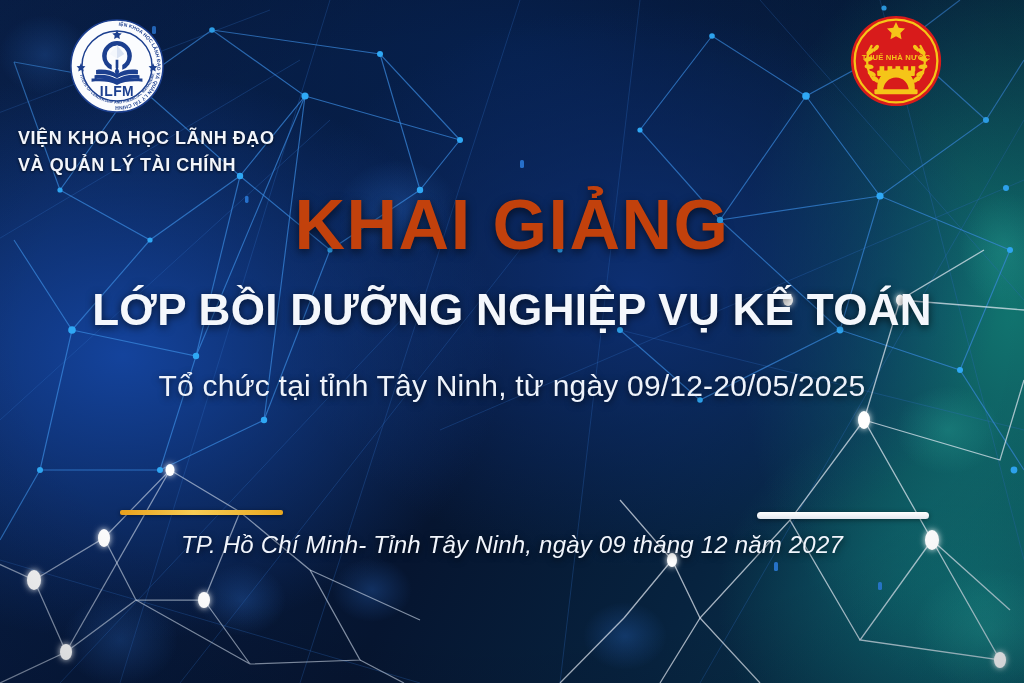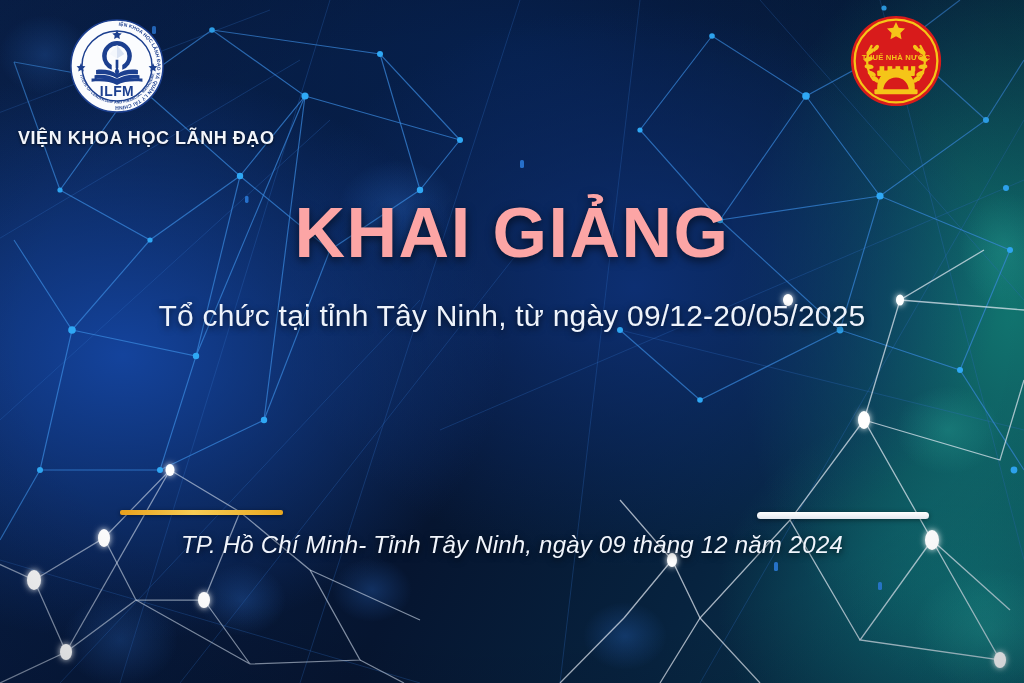--- a/index.html
+++ b/index.html
@@ -66,27 +66,27 @@
   }
   .logo-right .org-text { white-space: normal; }
 
   
   .headline-block {
     position: absolute;
     left: 0; right: 0; top: 182px;
     text-align: center;
   }
   .t-khai {
-    color: #fca5a5;
+    color: #c2410c;
     font-size: 70px;
     font-weight: 700;
     letter-spacing: 1.5px;
     line-height: 1;
     text-shadow: 0 3px 10px rgba(0,0,0,.6);
-    margin: 16px;
+    margin: 8px;
   }
   .t-sub {
     color: #f4f7fc;
     font-size: 44px;
     font-weight: 700;
     letter-spacing: 0.3px;
     line-height: 1.28;
     text-shadow: 0 2px 8px rgba(0,0,0,.7);
     margin: 0;
     white-space: nowrap;
@@ -334,20 +334,21 @@
             <path d="M50 63.8 c-7.3 -4.7 -15.6 -5.3 -23.4 -4.2 l0 4.2 c7.6 -1 15.8 -.3 23.4 4.2z"></path>
             <path d="M50 63.8 c7.3 -4.7 15.6 -5.3 23.4 -4.2 l0 4.2 c-7.6 -1 -15.8 -.3 -23.4 4.2z"></path>
             <path d="M23.5 63 h53 l0 3.4 c-9 -1 -20 -.4 -26.5 3.3 c-6.5 -3.7 -17.5 -4.3 -26.5 -3.3z"></path>
           </g>
           <text x="50" y="81.5" text-anchor="middle" font-size="14.5" font-weight="700" font-family="'Liberation Sans',sans-serif" fill="#1c3f8f" letter-spacing="0.5">ILFM</text>
         </svg>
       </span>
     </div>
     <div class="org-text">
       <div>VIỆN KHOA HỌC LÃNH ĐẠO</div>
+      <div>VÀ QUẢN LÝ TÀI CHÍNH</div>
     </div>
   </div>
 
   <div class="logo-right">
     <span>
       <svg width="94" height="94" viewBox="0 0 100 100" aria-hidden="true">
         <circle cx="50" cy="50" r="48" fill="#d81b1b"></circle>
         <circle cx="50" cy="50" r="44" fill="none" stroke="#f5c518" stroke-width="2.4"></circle>
         <path d="M50 8.5 l2.9 6.1 6.7 .9 -4.9 4.7 1.2 6.7 -5.9-3.2 -5.9 3.2 1.2-6.7 -4.9-4.7 6.7-.9z" fill="#f5c518"></path>
         <g fill="none" stroke="#f5c518" stroke-width="2.4" stroke-linecap="round">
@@ -383,21 +384,22 @@
           <rect x="66" y="55.5" width="4.5" height="5.2"></rect>
           <path d="M30 78 a20 20 0 0 1 40 0 l0 3 l-6.5 0 a13.5 13.5 0 0 0 -27 0 l-6.5 0 z"></path>
           <rect x="27" y="80" width="46" height="5.5" rx="1.5"></rect>
         </g>
       </svg>
     </span>
   </div>
 
   <div class="headline-block">
     <div class="t-khai">KHAI GIẢNG</div>
+    <div class="t-sub first">LỚP BỒI DƯỠNG NGHIỆP VỤ KẾ TOÁN</div>
     <div class="t-place">Tổ chức tại tỉnh Tây Ninh, từ ngày 09/12-20/05/2025</div>
   </div>
 
   <div class="rule-gold"></div>
   <div class="rule-white"></div>
 
-  <div class="t-footer">TP. Hồ Chí Minh- Tỉnh Tây Ninh, ngày 09 tháng 12 năm 2024</div>
+  <div class="t-footer">TP. Hồ Chí Minh- Tỉnh Tây Ninh, ngày 09 tháng 12 năm 2027</div>
 
 </div>
 
 </body></html>

